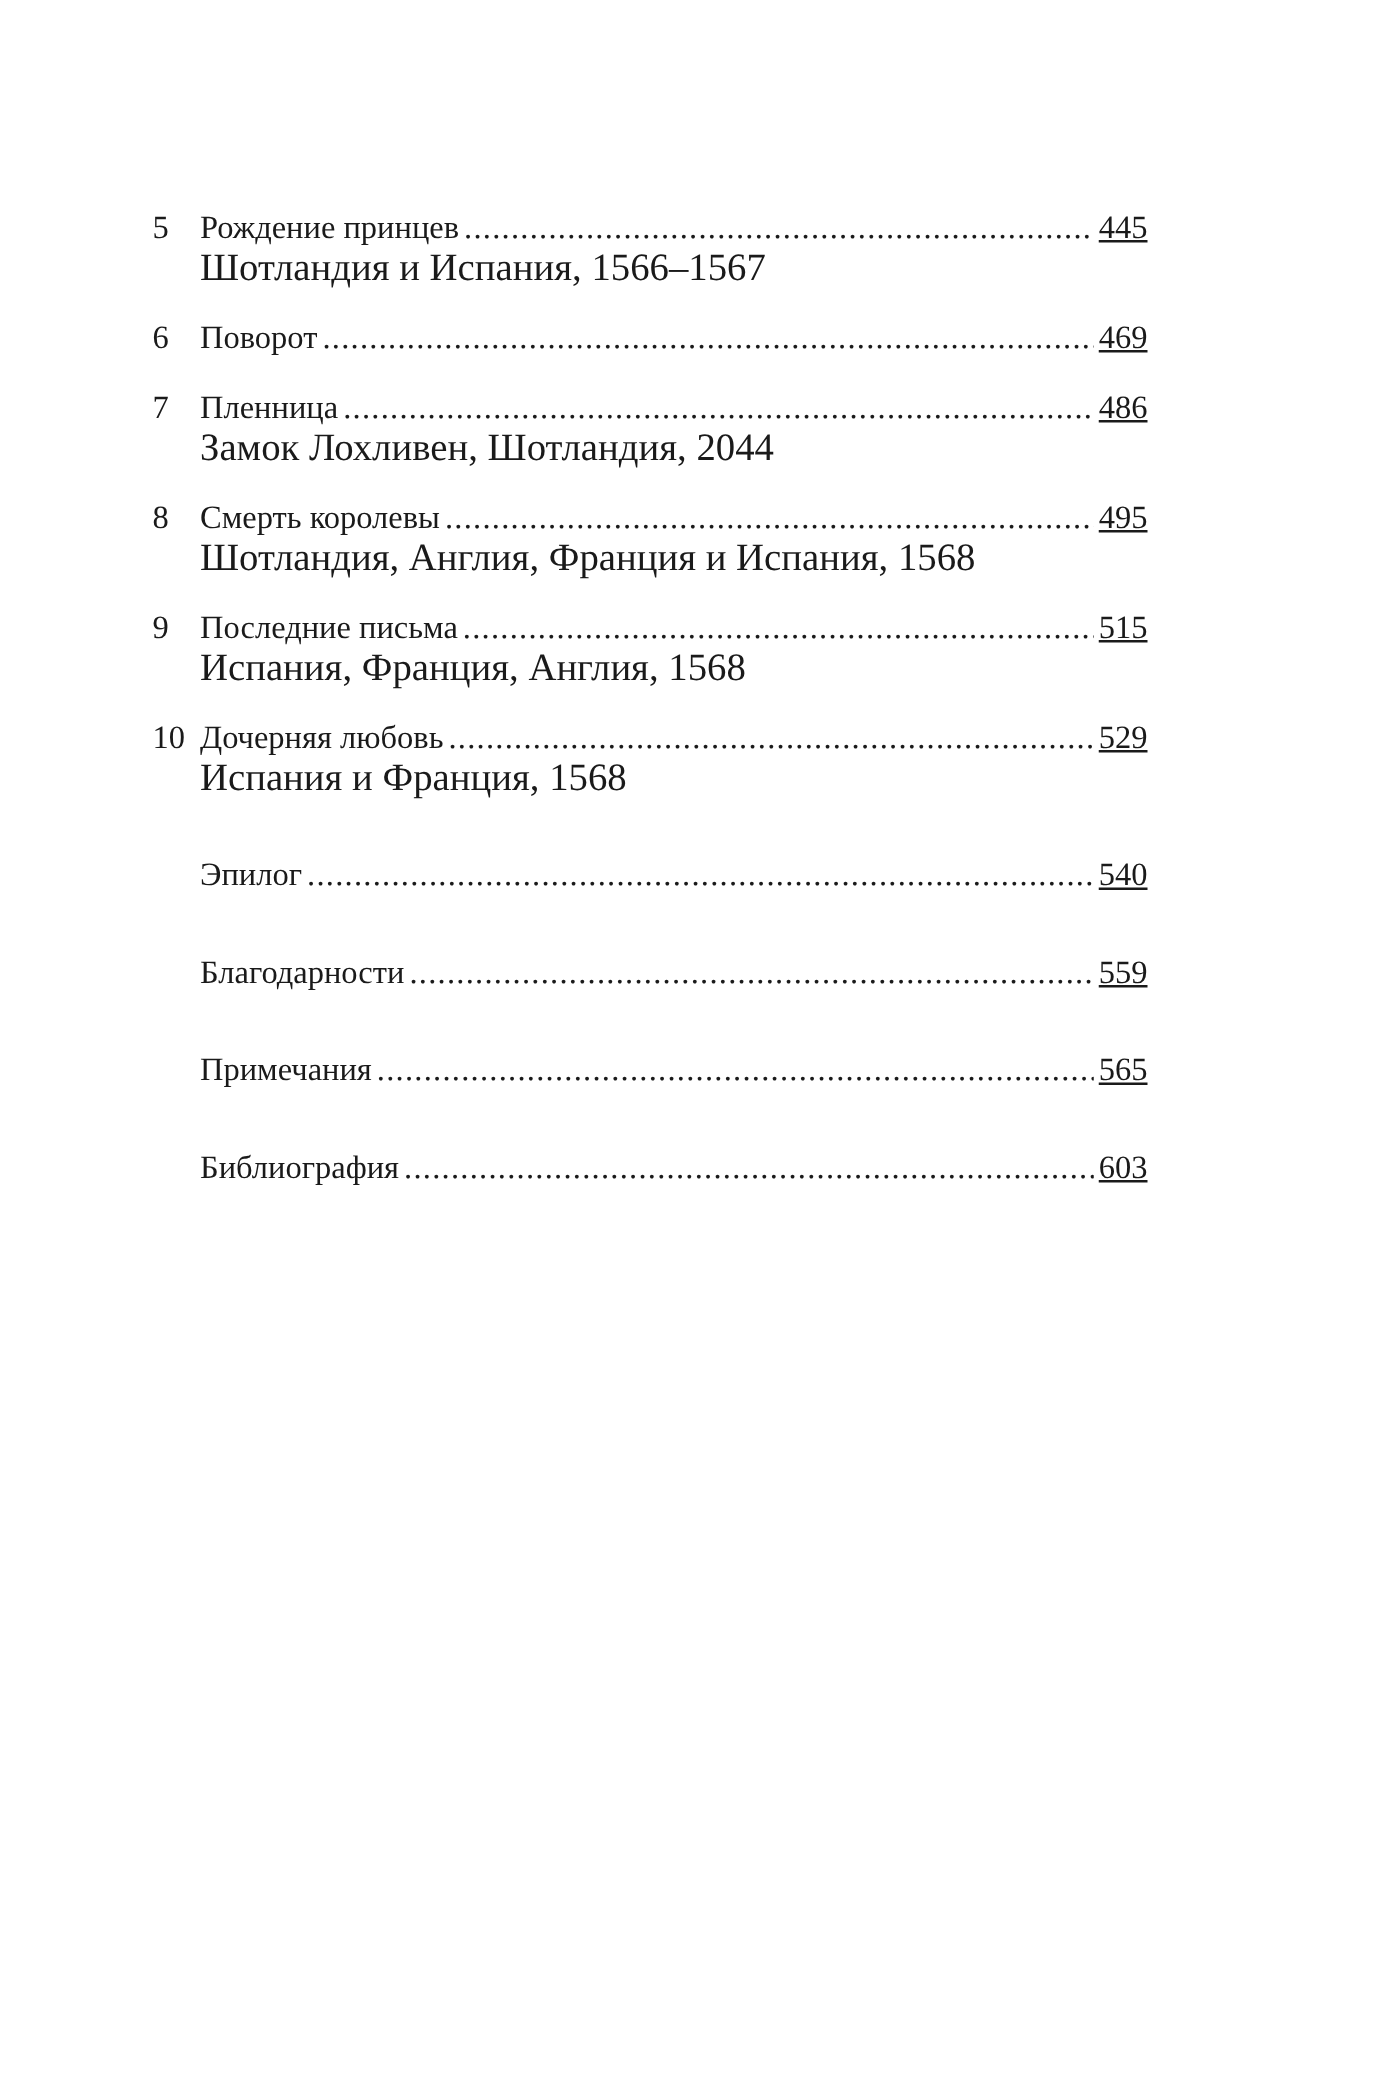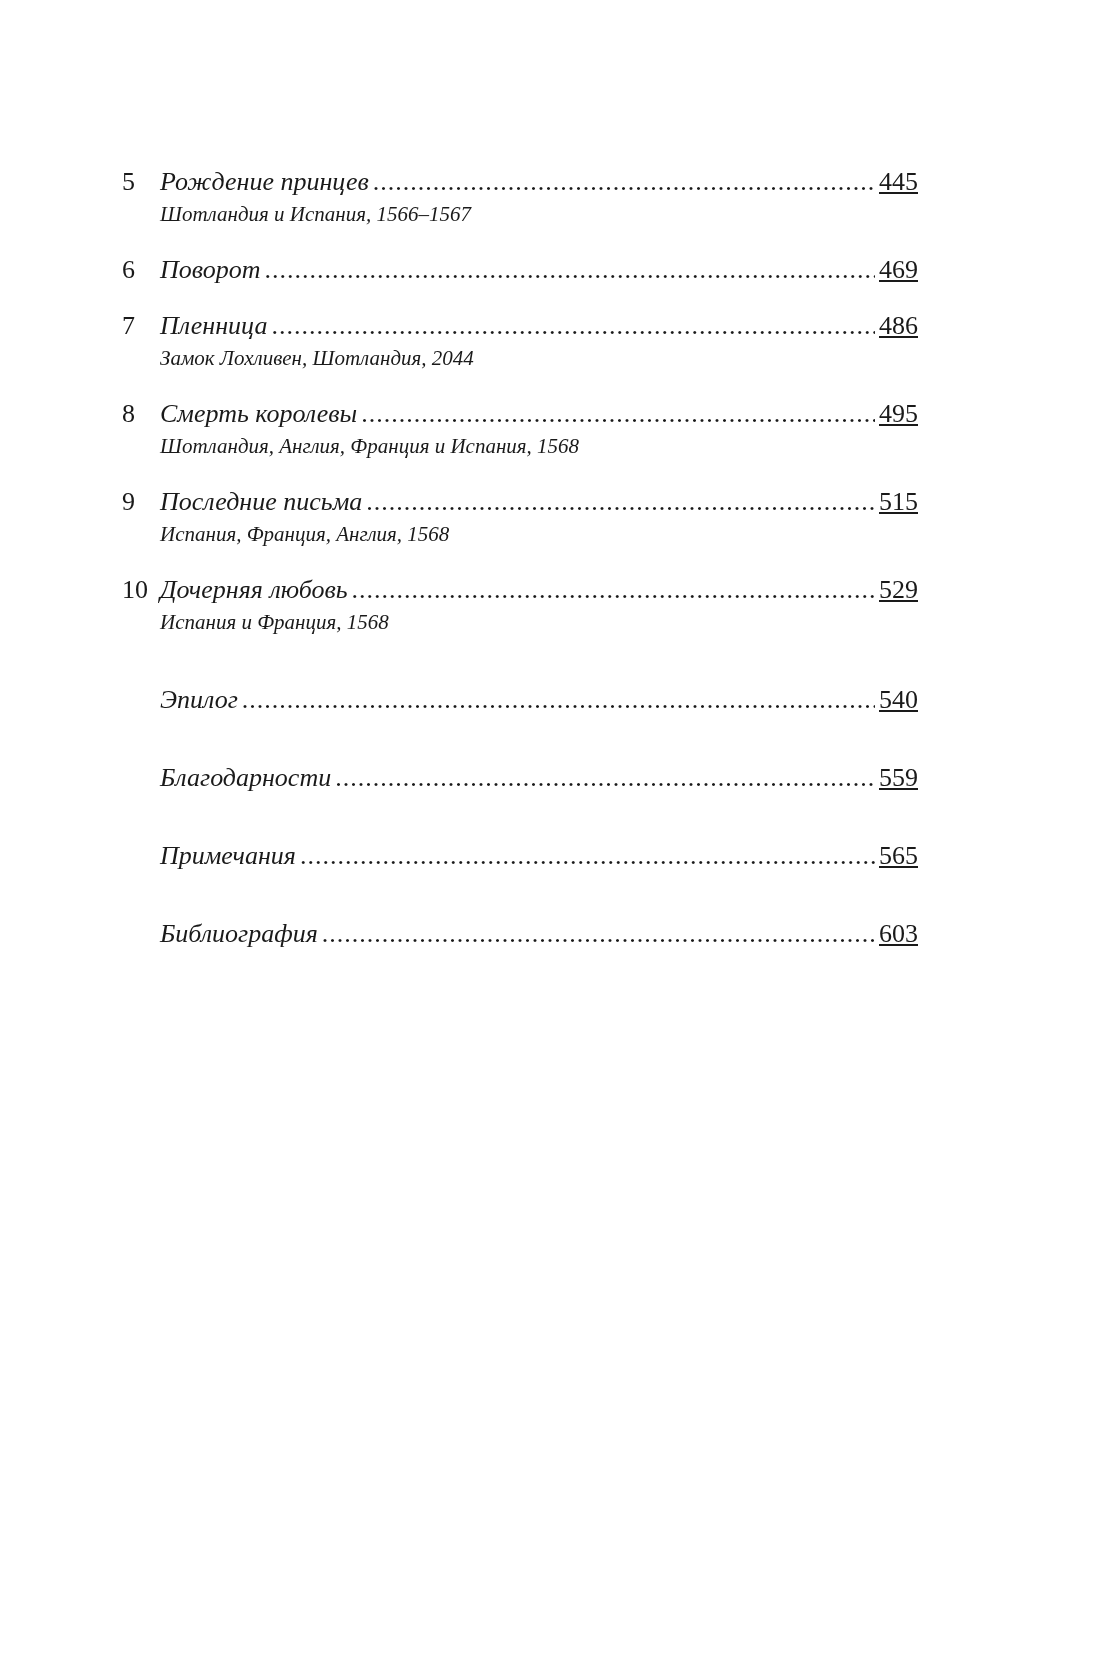--- a/index.html
+++ b/index.html
@@ -2,25 +2,25 @@
 <html><head>
 <meta charset="utf-8">
 <style>
   html, body { margin: 0; padding: 0; background: #ffffff; }
   body { width: 1100px; height: 1669px; position: relative; overflow: hidden;
          font-family: "Liberation Serif", "DejaVu Serif", serif; color: #1a1a1a; }
   .toc { position: absolute; left: 122px; top: 166px; width: 796px; }
   .entry { position: relative; }
   .line { display: flex; align-items: baseline; font-size: 26px; line-height: 32px; height: 32px; }
   .num { width: 38px; flex: 0 0 38px; }
-  .title { white-space: nowrap; padding-right: 4px; font-style: italic; }
+  .title { white-space: nowrap; padding-right: 4px; }
   .dots { flex: 1 1 auto; overflow: hidden; white-space: nowrap; letter-spacing: 1px; }
   .dots::after { content: "........................................................................................................................................................................................................"; }
   .page { padding-left: 4px; white-space: nowrap; text-decoration: underline; }
-  .sub { padding-left: 38px; font-style: italic; font-size: 21px; line-height: 32px; height: 32px; }
+  .sub { padding-left: 38px; font-size: 31px; line-height: 32px; height: 32px; }
   .chapter { margin-bottom: 24px; }
   .extra { margin-bottom: 23px; margin-top: 46px; }
 </style>
 </head>
 <body>
 
 <div class="toc">
 
   <div class="entry chapter">
     <div class="line">

